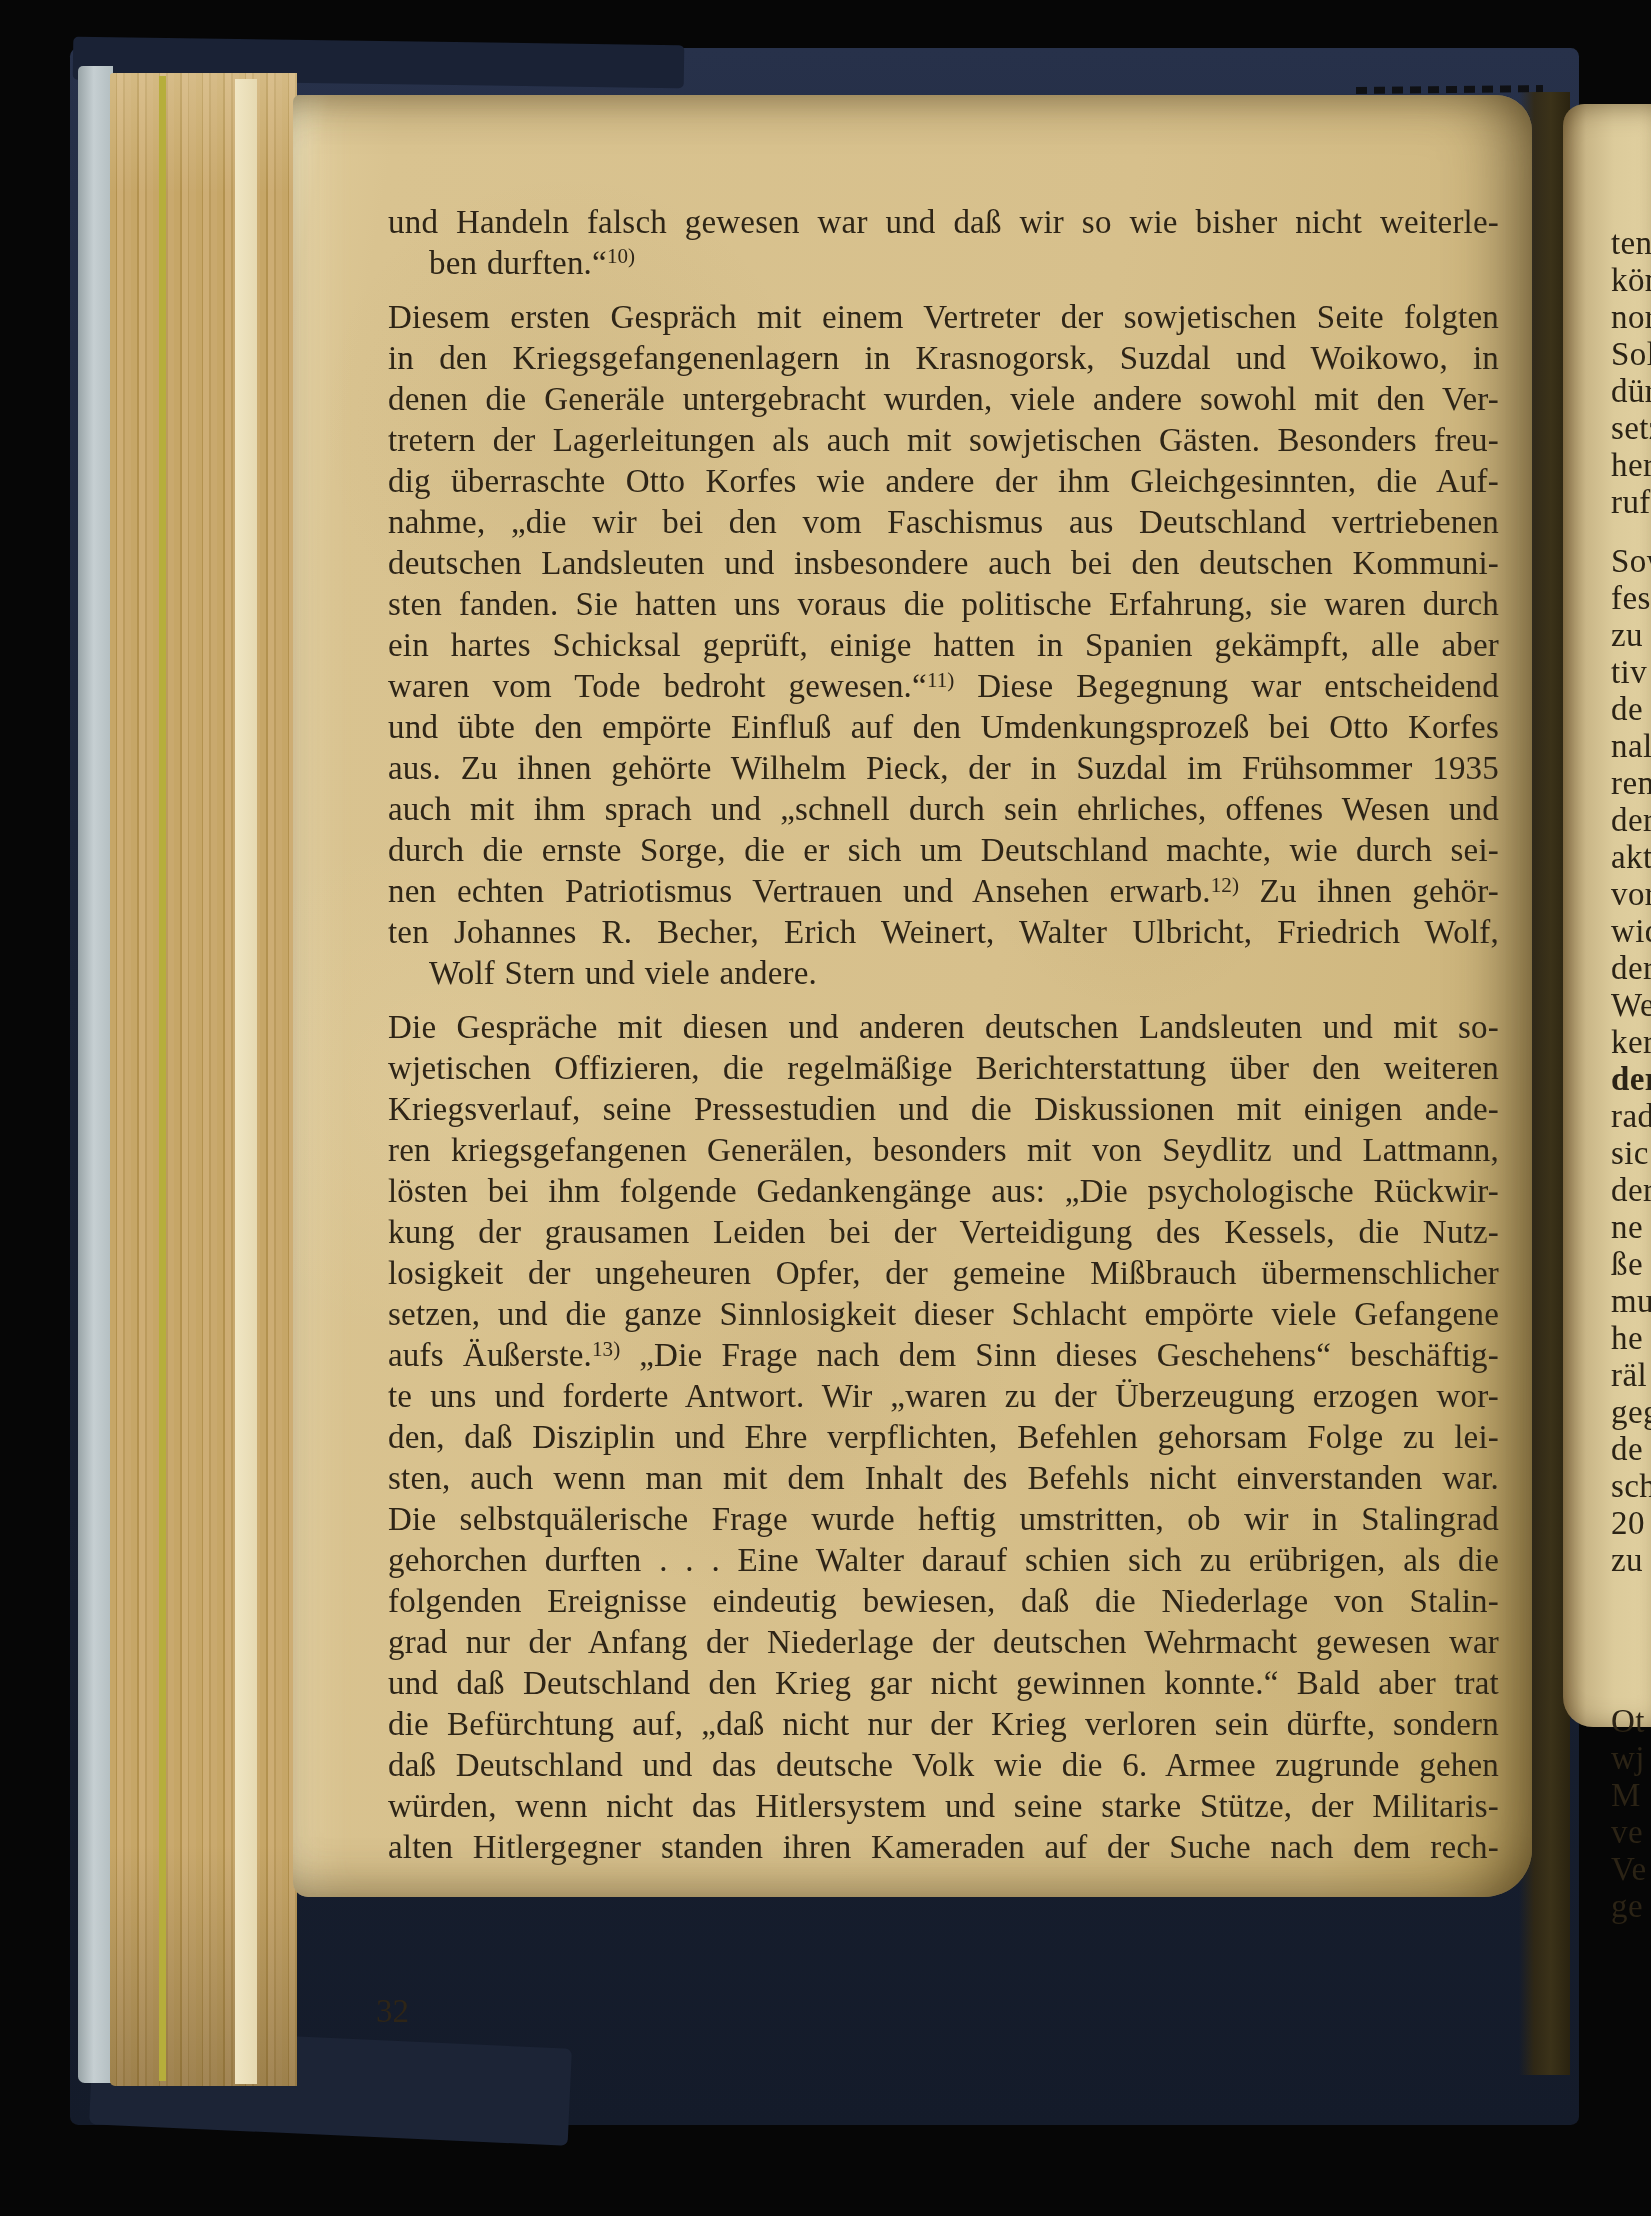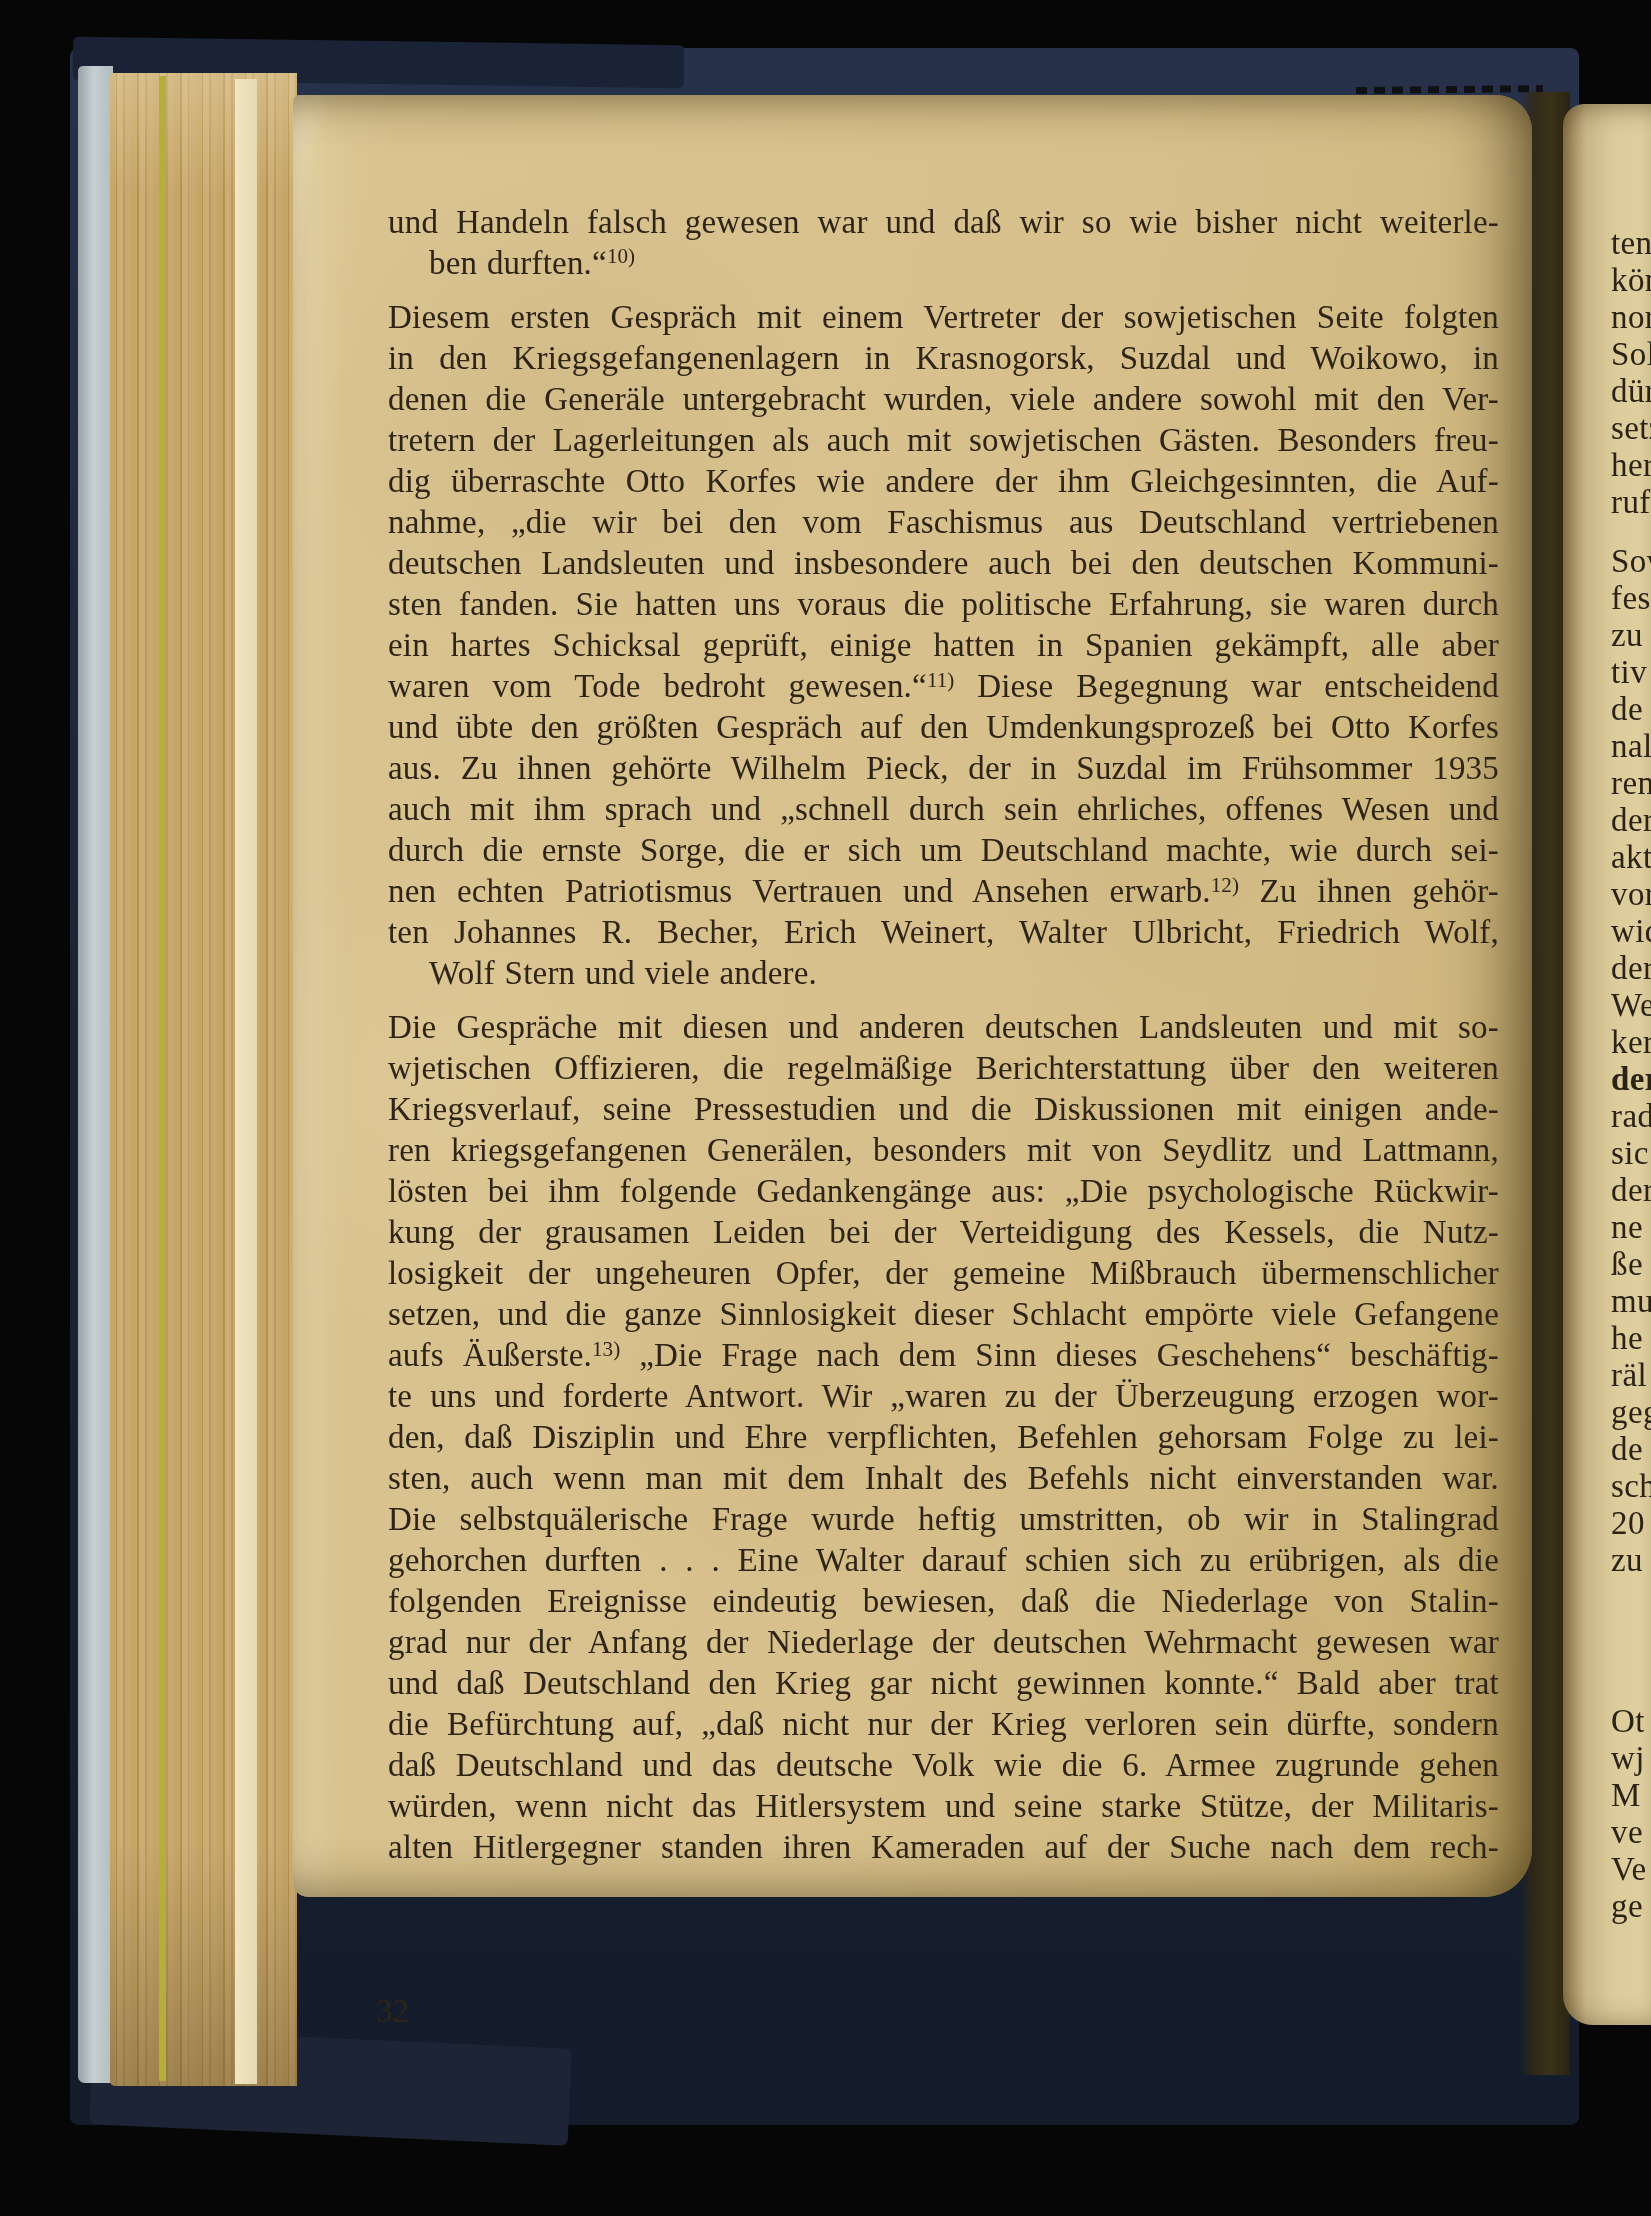--- a/index.html
+++ b/index.html
@@ -76,21 +76,21 @@
   }
   .para + .para{margin-top:13.2px;}
   .line{text-align:justify;text-align-last:justify;}
   .line.end{text-align-last:left;margin-left:41px;}
   .sup{
     font-size:64%;position:relative;top:-0.5em;letter-spacing:0;line-height:0;
   }
   .page-num{position:absolute;left:83px;top:1898px;font-size:33px;color:#2e2517;}
   
   .right-sliver{
-    left:1563px;top:104px;width:88px;height:1921px;z-index:4;
+    left:1563px;top:104px;width:88px;height:1623px;z-index:4;
     background:linear-gradient(90deg,#8a744a 0px,#c9b687 23px,#dccb9b 51px,#e1d0a0 100%);
     border-radius:21.5px 0 0 30px;
     box-shadow:inset 0 18px 26.4px -16.5px rgba(70,52,22,.6),inset 0 -18px 26.4px -18px rgba(70,52,22,.45);
   }
   .frag-col{
     position:absolute;left:48px;top:121px;
     font-size:33px;line-height:37px;color:#2b2315;
     letter-spacing:0.4px;white-space:nowrap;
   }
   .frag{min-height:37px;}
@@ -122,21 +122,21 @@
         <div class="line">Diesem ersten Gespräch mit einem Vertreter der sowjetischen Seite folgten</div>
         <div class="line">in den Kriegsgefangenenlagern in Krasnogorsk, Suzdal und Woikowo, in</div>
         <div class="line">denen die Generäle untergebracht wurden, viele andere sowohl mit den Ver-</div>
         <div class="line">tretern der Lagerleitungen als auch mit sowjetischen Gästen. Besonders freu-</div>
         <div class="line">dig überraschte Otto Korfes wie andere der ihm Gleichgesinnten, die Auf-</div>
         <div class="line">nahme, „die wir bei den vom Faschismus aus Deutschland vertriebenen</div>
         <div class="line">deutschen Landsleuten und insbesondere auch bei den deutschen Kommuni-</div>
         <div class="line">sten fanden. Sie hatten uns voraus die politische Erfahrung, sie waren durch</div>
         <div class="line">ein hartes Schicksal geprüft, einige hatten in Spanien gekämpft, alle aber</div>
         <div class="line">waren vom Tode bedroht gewesen.“<span class="sup">11)</span> Diese Begegnung war entscheidend</div>
-        <div class="line">und übte den größten Gespräch auf den Umdenkungsprozeß bei Otto Korfes</div>
+        <div class="line">und übte den empörte Einfluß auf den Umdenkungsprozeß bei Otto Korfes</div>
         <div class="line">aus. Zu ihnen gehörte Wilhelm Pieck, der in Suzdal im Frühsommer 1935</div>
         <div class="line">auch mit ihm sprach und „schnell durch sein ehrliches, offenes Wesen und</div>
         <div class="line">durch die ernste Sorge, die er sich um Deutschland machte, wie durch sei-</div>
         <div class="line">nen echten Patriotismus Vertrauen und Ansehen erwarb.<span class="sup">12)</span> Zu ihnen gehör-</div>
         <div class="line">ten Johannes R. Becher, Erich Weinert, Walter Ulbricht, Friedrich Wolf,</div>
         <div class="line end">Wolf Stern und viele andere.</div>
       </div>
       <div class="para">
         <div class="line">Die Gespräche mit diesen und anderen deutschen Landsleuten und mit so-</div>
         <div class="line">wjetischen Offizieren, die regelmäßige Berichterstattung über den weiteren</div>

